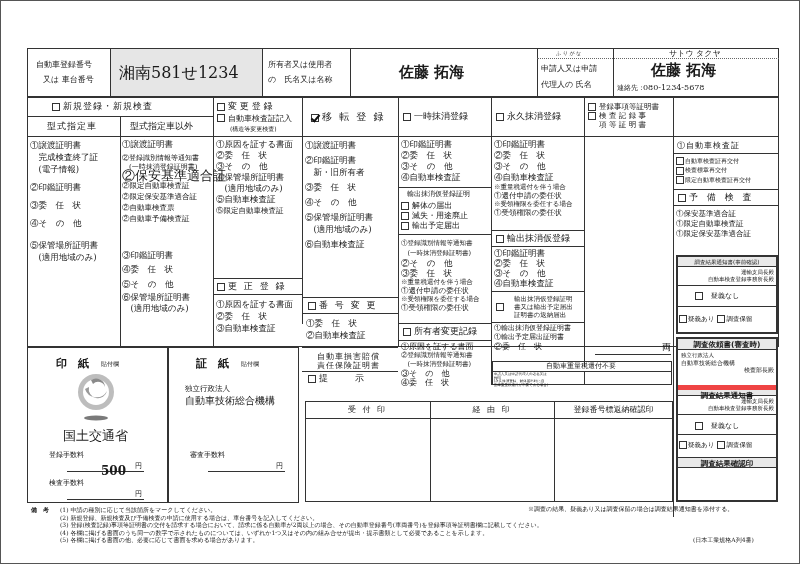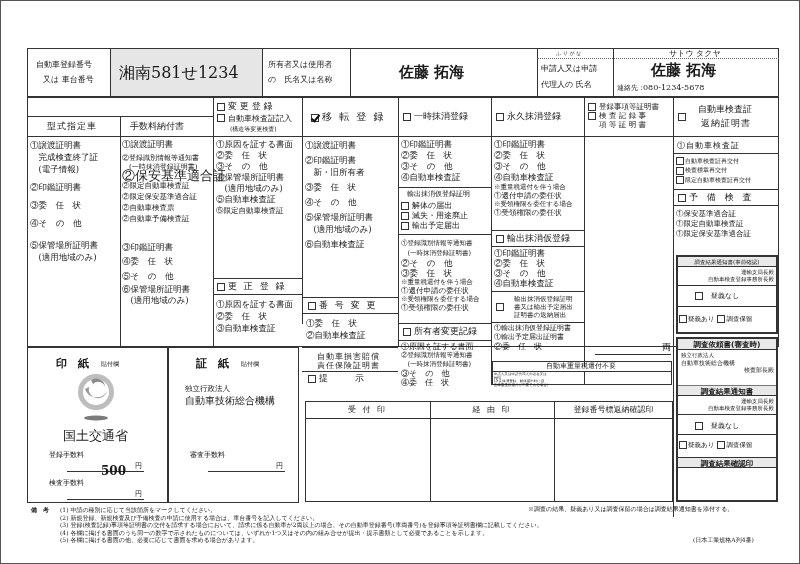--- a/index.html
+++ b/index.html
@@ -50,47 +50,50 @@
   <div class="t sans" style="left:555px;top:50px;font-size:5px">ふ り が な</div>
   <div class="t s8 sans" style="left:540px;top:64px">申請人又は申請</div>
   <div class="t s8 sans" style="left:540px;top:80px">代理人の 氏名</div>
   <div class="t s8 sans" style="left:668px;top:49px">サトウ タクヤ</div>
   <div class="t" style="left:650px;top:62px;font-size:15px;font-weight:bold">佐藤 拓海</div>
   <div class="t sans" style="left:616px;top:84px;font-size:7px">連絡先：</div>
   <div class="t s8" style="left:642px;top:83px">080-1234-5678</div>
 
   <div class="bx" style="left:26px;top:96px;width:752px;height:250px"></div>
 
+  <div class="abs" style="left:27px;top:97px;width:185px;height:18px">
+    <div class="t s9" style="left:24px;top:4px"><span class="cb"></span><span style="letter-spacing:1px">新規登録・新規検査</span></div>
+  </div>
   <div class="line" style="left:26px;top:115px;width:186px"></div>
   <div class="line" style="left:26px;top:135px;width:186px"></div>
   <div class="vline" style="left:119px;top:115px;height:231px"></div>
   <div class="vline" style="left:212px;top:96px;height:250px"></div>
   <div class="t s9" style="left:46px;top:121px;letter-spacing:1px">型式指定車</div>
-  <div class="t s9" style="left:129px;top:121px">手数料納付書</div>
+  <div class="t s9" style="left:129px;top:121px">型式指定車以外</div>
 
   <div class="list" style="left:29px;top:138px">
     <div>①譲渡証明書</div>
     <div>　完成検査終了証</div>
     <div>　(電子情報)</div>
     <div style="margin-top:6px">②印鑑証明書</div>
     <div style="margin-top:6px">③委　任　状</div>
     <div style="margin-top:6px">④そ　の　他</div>
     <div style="margin-top:10px">⑤保管場所証明書</div>
     <div>　(適用地域のみ)</div>
   </div>
   <div class="list" style="left:121px;top:138px;line-height:11px">
     <div style="margin-bottom:4px">①譲渡証明書</div>
     <div class="small" style="font-size:7px;line-height:9px">②登録識別情報等通知書</div>
     <div class="small" style="font-size:7px;line-height:9px">　(一時抹消登録証明書)</div>
     <div class="small" style="font-size:13px">②保安基準適合証</div>
     <div class="small" style="font-size:7.5px;line-height:11px">②限定自動車検査証</div>
     <div class="small" style="font-size:7.5px;line-height:11px">②限定保安基準適合証</div>
     <div class="small" style="font-size:7.5px;line-height:11px">②自動車検査票</div>
     <div class="small" style="font-size:7.5px;line-height:11px">②自動車予備検査証</div>
-    <div style="margin-top:16px;line-height:14px">③印鑑証明書</div>
+    <div style="margin-top:24px;line-height:14px">③印鑑証明書</div>
     <div style="line-height:15px">④委　任　状</div>
     <div style="line-height:15px">⑤そ　の　他</div>
     <div>⑥保管場所証明書</div>
     <div>　(適用地域のみ)</div>
   </div>
 
   <div class="abs" style="left:213px;top:97px;width:88px;height:38px">
     <div class="t s9" style="left:3px;top:4px"><span class="cb"></span><span>変 更 登 録</span></div>
     <div class="t s8 sans" style="left:3px;top:16px"><span class="cb"></span><span>自動車検査証記入</span></div>
     <div class="t sans" style="left:16px;top:28px;font-size:6px">(構造等変更検査)</div>
@@ -251,25 +254,20 @@
   <div class="t sans" style="left:545px;top:362px;font-size:7px">自動車重量税還付不要</div>
   <div class="vline" style="left:583px;top:370px;height:14px"></div>
   <div class="abs sans" style="left:493px;top:372px;font-size:3.5px;line-height:3.5px">
     <div>申請人又は申請代理人の署名又は</div>
     <div>押印</div>
     <div>(永久抹消登録、解体届出時に自</div>
     <div>動車重量税還付が不要である場合)</div>
   </div>
   <div class="abs" style="left:584px;top:371px;width:86px;height:12px"></div>
 
-  <div class="abs" style="left:673px;top:97px;width:105px;height:38px">
-    <span class="cb" style="position:absolute;left:4px;top:15px"></span>
-    <div class="t s9 sans" style="left:24px;top:7px">自動車検査証</div>
-    <div class="t s9 sans" style="left:27px;top:21px;letter-spacing:1px">返納証明書</div>
-  </div>
   <div class="t s8" style="left:676px;top:141px;letter-spacing:1px">①自動車検査証</div>
   <div class="line" style="left:672px;top:152px;width:106px"></div>
   <div class="abs sans" style="left:675px;top:155px;font-size:6px;line-height:9px">
     <div><span class="cb" style="margin-right:1px"></span><span>自動車検査証再交付</span></div>
     <div><span class="cb" style="margin-right:1px"></span><span>検査標章再交付</span></div>
     <div><span class="cb" style="margin-right:1px"></span><span>限定自動車検査証再交付</span></div>
   </div>
   <div class="line" style="left:672px;top:188px;width:106px"></div>
   <div class="line" style="left:672px;top:204px;width:106px"></div>
   <div class="abs" style="left:673px;top:189px;width:105px;height:15px">
@@ -291,21 +289,21 @@
   <div class="abs sans" style="left:678px;top:314px;font-size:6.5px;white-space:nowrap">
     <span><span class="cb" style="margin-right:1px"></span><span>疑義あり</span></span>
     <span><span class="cb" style="margin-right:1px;margin-left:1px"></span><span>調査保留</span></span>
   </div>
 
   <div class="bx" style="left:675px;top:336px;width:102px;height:165px;border-width:2px"></div>
   <div class="abs hdr-gray sans" style="left:677px;top:338px;width:98px;height:11px;font-size:7.5px;font-weight:bold;text-align:center;line-height:11px;border-bottom:1px solid #333">調査依頼書(審査時)</div>
   <div class="t sans" style="left:680px;top:352px;font-size:5.5px">独立行政法人</div>
   <div class="t sans" style="left:680px;top:359px;font-size:6px">自動車技術総合機構</div>
   <div class="t sans right" style="left:677px;top:366px;width:96px;font-size:6px">検査部長殿</div>
-  <div class="abs hdr-gray sans" style="left:677px;top:384px;width:98px;height:11px;font-size:7.5px;font-weight:bold;text-align:center;line-height:11px;border-top:1px solid #ef4444;border-bottom:1px solid #333">調査結果通知書</div>
+  <div class="abs hdr-gray sans" style="left:677px;top:384px;width:98px;height:11px;font-size:7.5px;font-weight:bold;text-align:center;line-height:11px;border-top:5px solid #ef4444;border-bottom:1px solid #333">調査結果通知書</div>
   <div class="t sans right" style="left:677px;top:398px;width:96px;font-size:5.5px">運輸支局長殿</div>
   <div class="t sans right" style="left:677px;top:405px;width:96px;font-size:5.5px">自動車検査登録事務所長殿</div>
   <div class="line" style="left:677px;top:413px;width:98px"></div>
   <div class="abs sans" style="left:694px;top:420px;font-size:7px"><span class="cb" style="margin-right:8px"></span><span>疑義なし</span></div>
   <div class="line" style="left:677px;top:433px;width:98px"></div>
   <div class="abs sans" style="left:678px;top:440px;font-size:6.5px;white-space:nowrap">
     <span><span class="cb" style="margin-right:1px"></span><span>疑義あり</span></span>
     <span><span class="cb" style="margin-right:1px;margin-left:1px"></span><span>調査保留</span></span>
   </div>
   <div class="abs hdr-gray sans" style="left:677px;top:456px;width:98px;height:11px;font-size:7.5px;font-weight:bold;text-align:center;line-height:11px;border-top:1px solid #333;border-bottom:1px solid #333">調査結果確認印</div>

